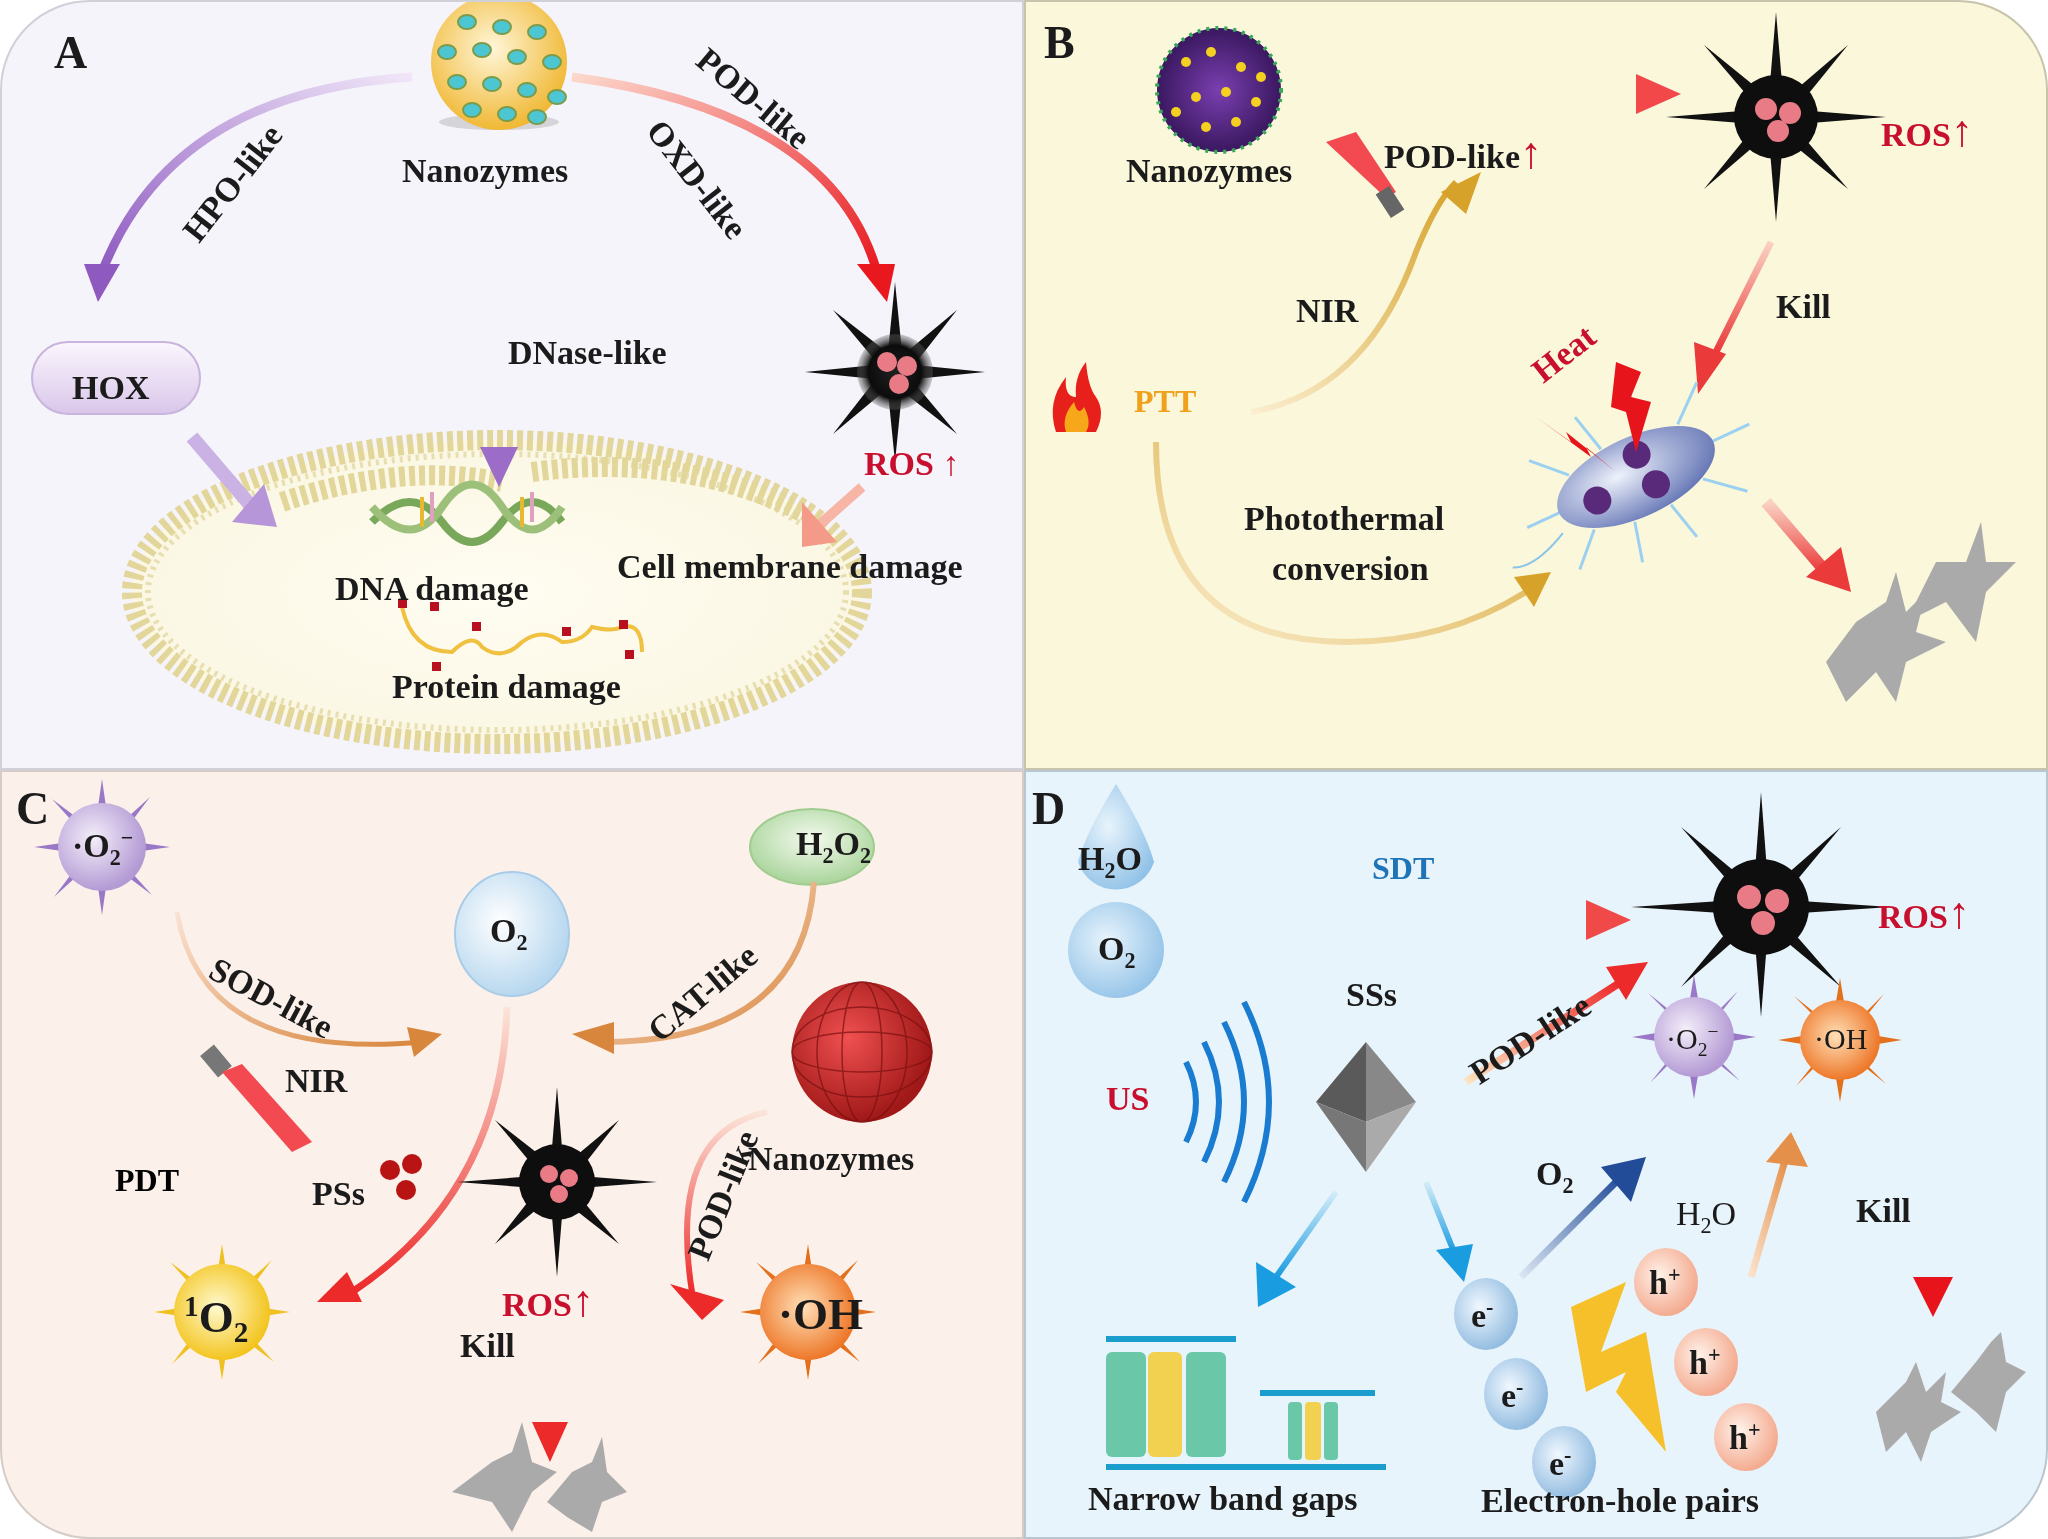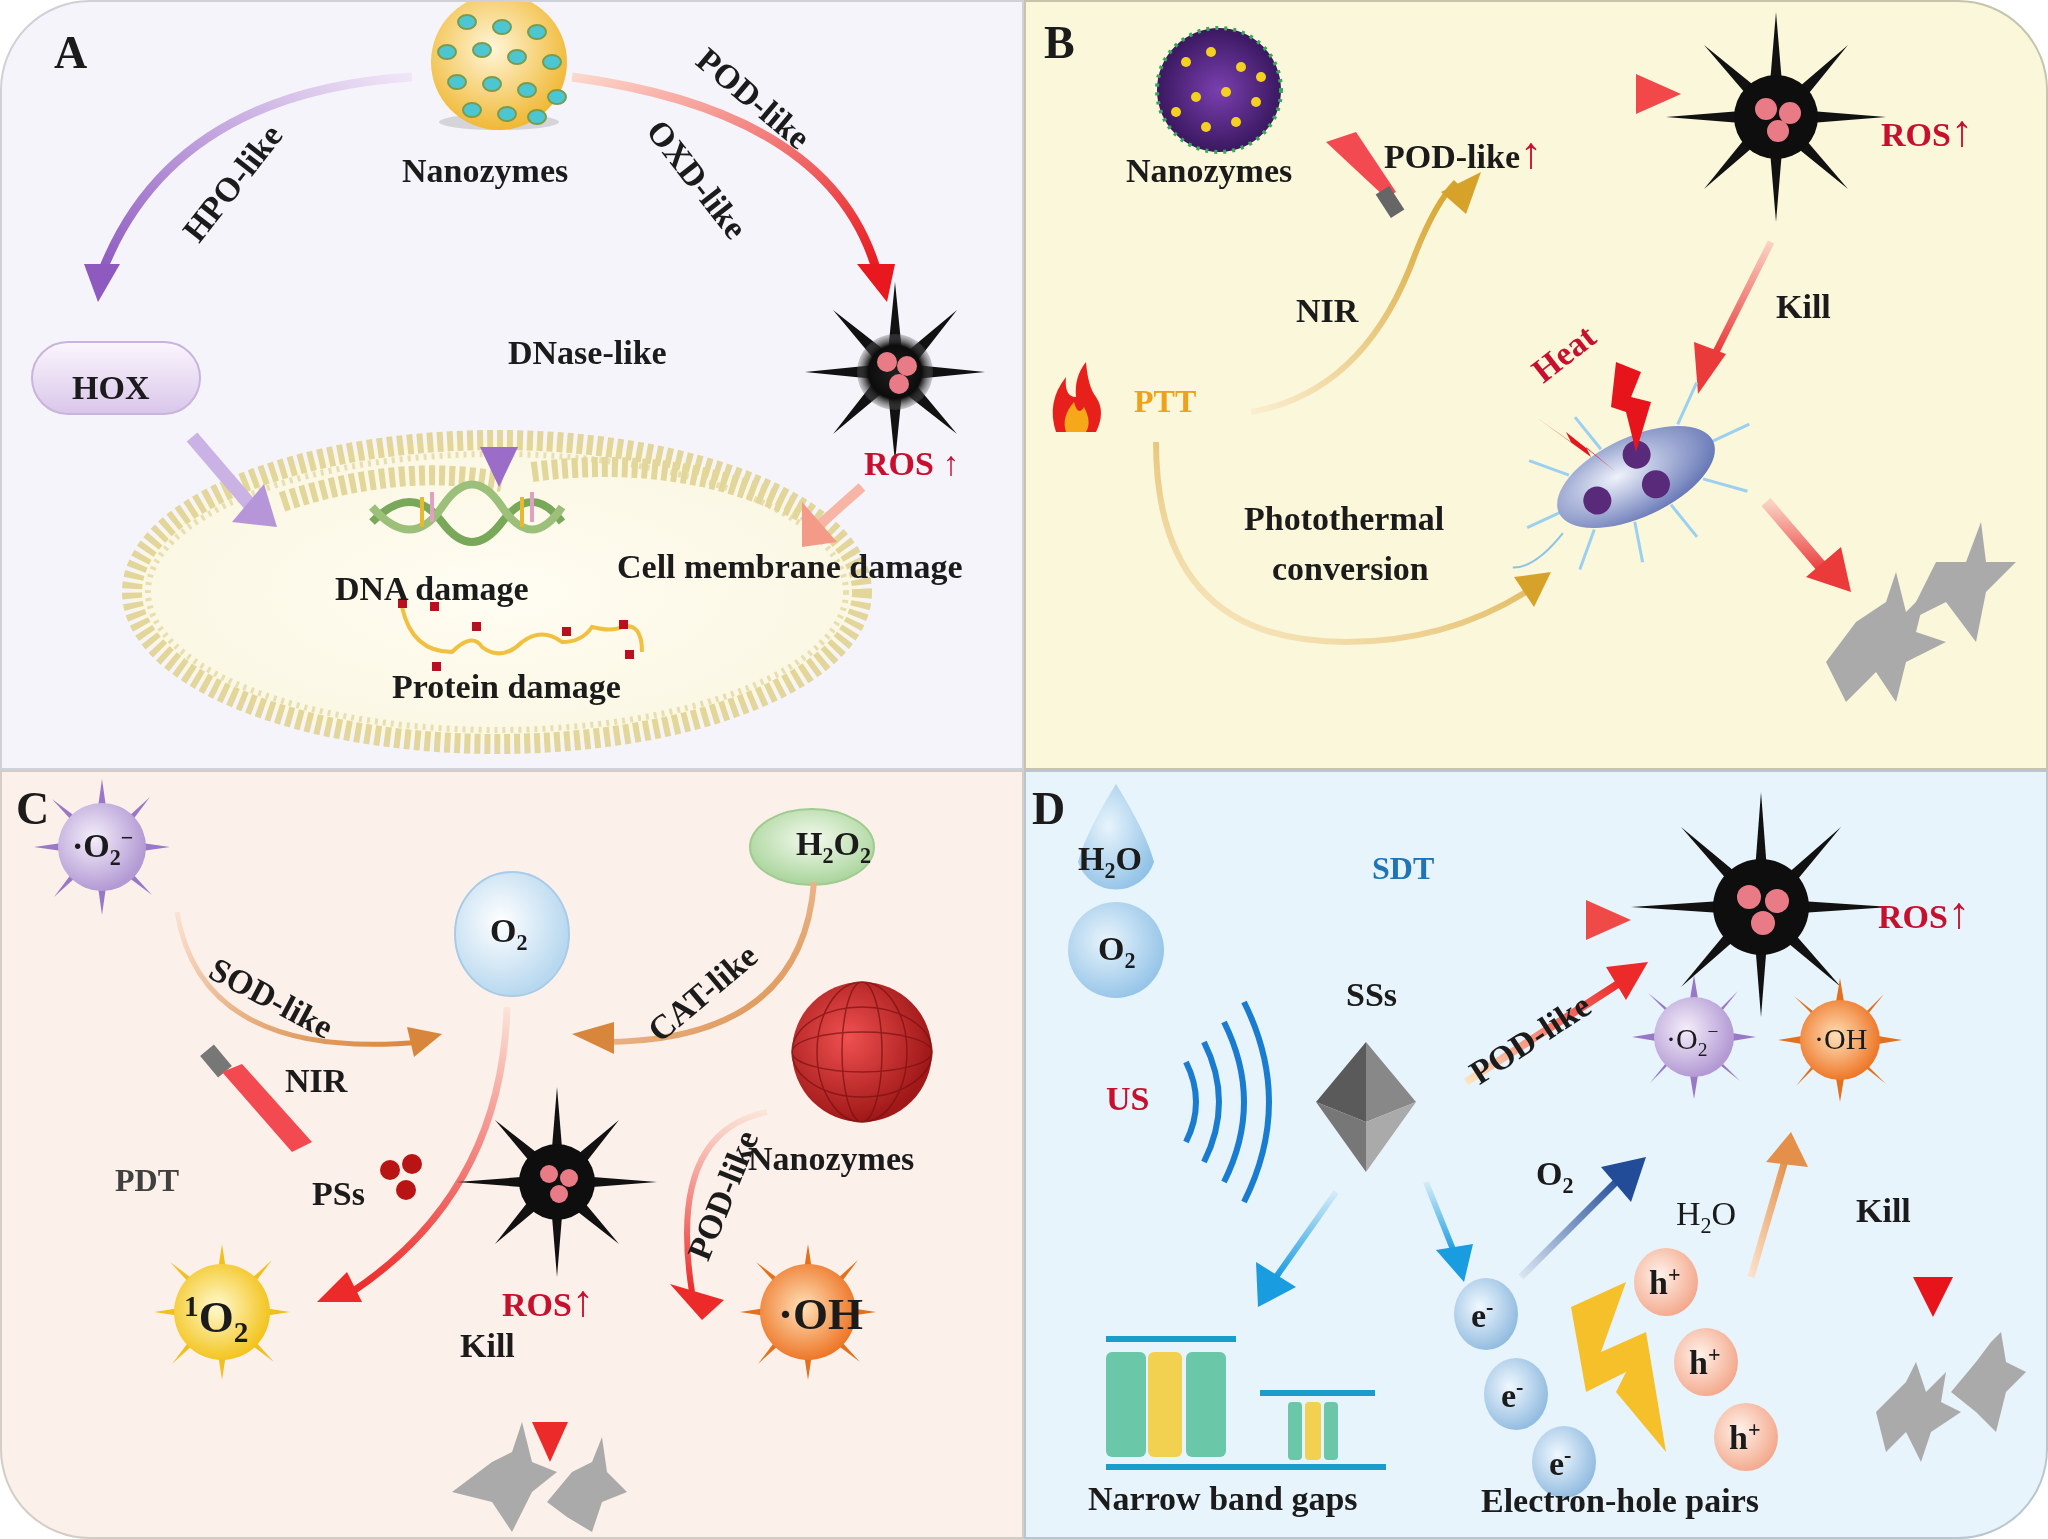--- a/index.html
+++ b/index.html
@@ -10,21 +10,21 @@
   #pC{left:0;top:770px;width:1024px;height:769px;background:#fcf1ea;border-bottom-left-radius:90px;border:2px solid #d4ccc6;}
   #pD{left:1024px;top:770px;width:1024px;height:769px;background:#e8f4fb;border-bottom-right-radius:90px;border:2px solid #b9c6cf;}
   svg{position:absolute;left:0;top:0;}
   .lbl{position:absolute;font-weight:bold;color:#1b1b1b;white-space:nowrap;line-height:1;}
   .letter{font-size:46px;}
   .t34{font-size:34px;}
   .t38{font-size:45px;}
   .t40{font-size:32px;}
   .red{color:#c8102e;}
   .orange{color:#f0a11b;}
-  .orange2{color:#404040;}
+  .orange2{color:#000000;}
   .blue{color:#1f74b8;}
   sub,sup{font-size:0.65em;}
 </style>
 </head>
 <body>
 
 <div class="panel" id="pA">
   <svg width="1024" height="770">
     <defs>
       <linearGradient id="gPurp" x1="1" y1="0" x2="0" y2="1">

